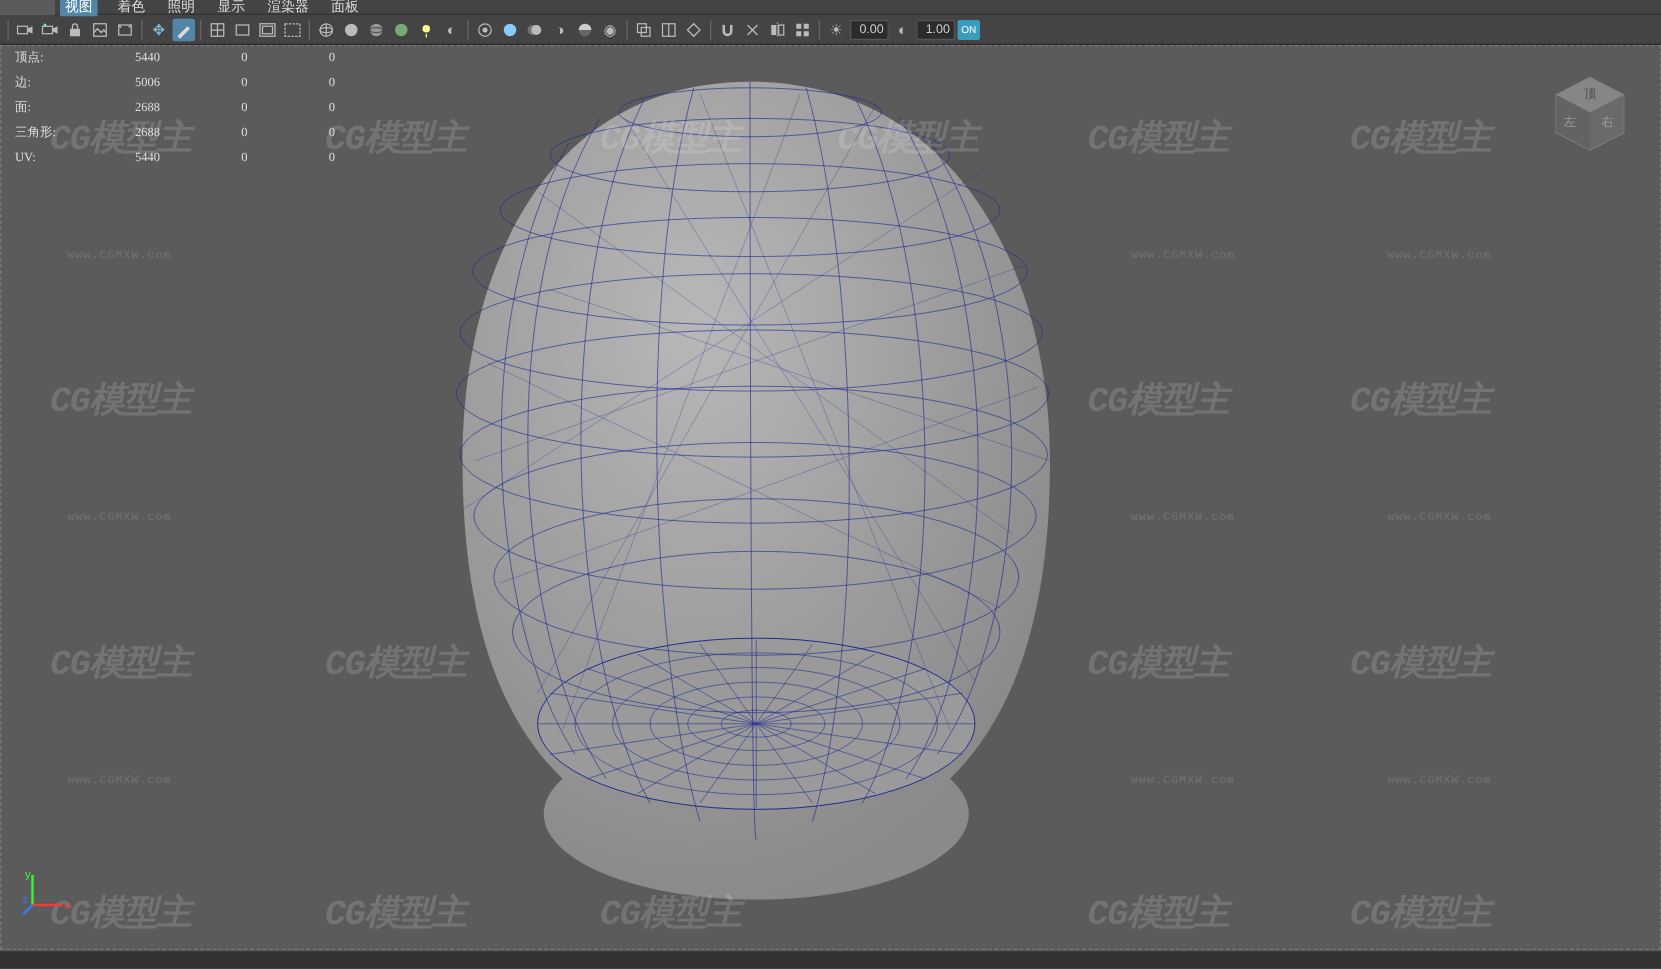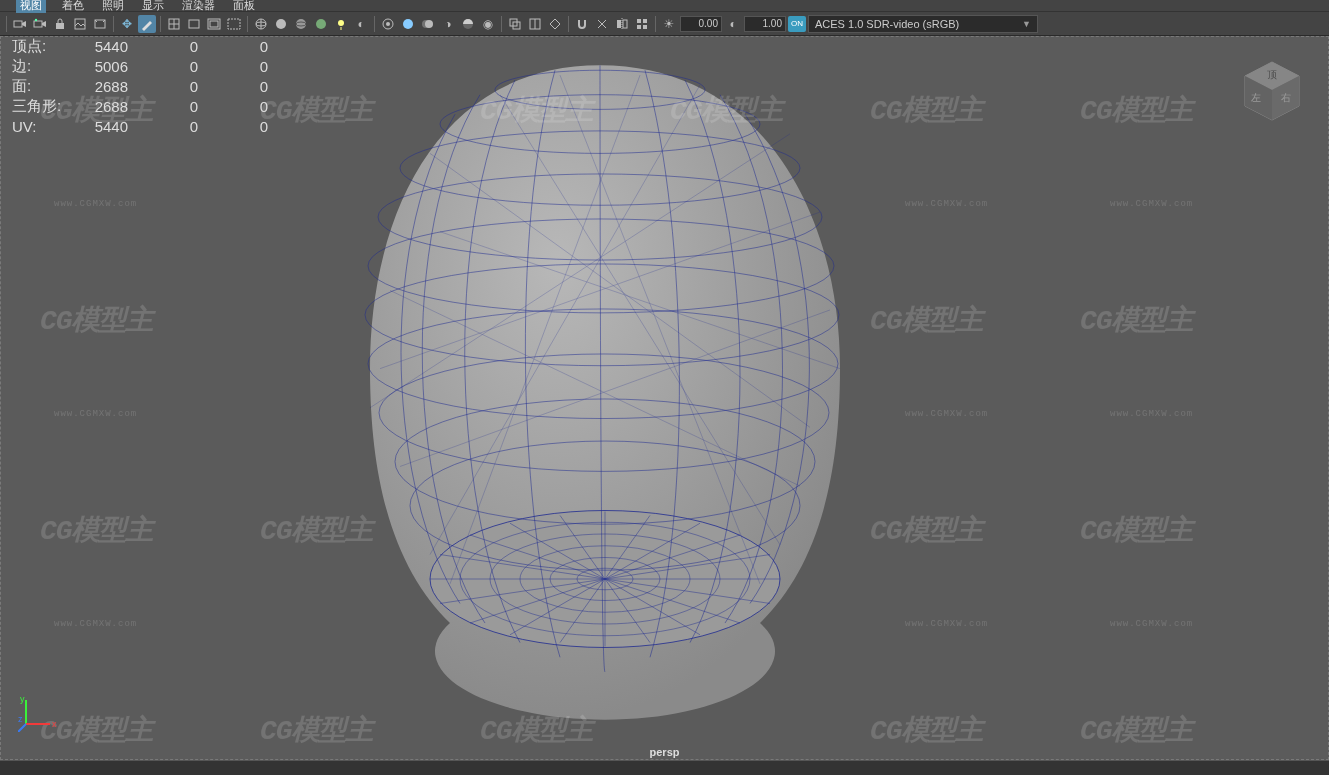--- a/index.html
+++ b/index.html
@@ -11,25 +11,26 @@
     font-size: 11px;
     color: #ccc;
     overflow: hidden;
     position: relative;
   }
   .menubar {
     height: 12px;
     background: #444;
     display: flex;
     align-items: center;
-    padding: 0 16px;
+    padding: 0 4px;
     gap: 14px;
     color: #ddd;
     font-size: 11px;
     border-bottom: 1px solid #333;
+    margin-left: 44px;
   }
   .menubar .menu-item {
     cursor: pointer;
     padding: 0 2px;
   }
   .menubar .menu-item.active {
     background: #5285a6;
     color: #fff;
     padding: 0 4px;
   }
@@ -56,21 +57,21 @@
     justify-content: center;
     border-radius: 2px;
     cursor: pointer;
     color: #bbb;
     font-size: 12px;
   }
   .toolbar .icon-btn.active {
     background: #5285a6;
   }
   .toolbar .numfield {
-    width: 42px;
+    width: 31px;
     height: 16px;
     background: #2b2b2b;
     color: #ccc;
     border: 1px solid #555;
     font-size: 10px;
     padding: 0 3px;
     text-align: right;
   }
   .toolbar .color-dropdown {
     height: 18px;
@@ -104,22 +105,23 @@
   .viewport-border {
     position: absolute;
     inset: 0;
     border: 1px dashed rgba(255,255,255,0.18);
     pointer-events: none;
   }
   .hud {
     position: absolute;
     left: 12px;
     top: 0px;
-    font-size: 15px;
+    font-size: 10px;
     color: #ddd;
+    font-family: Liberation Serif, serif;
   }
   .hud-row { height: 20px; display: flex; align-items: center; }
   .hud-row .label { width: 50px; }
   .hud-row .c1 { width: 70px; text-align: right; padding-right: 4px;}
   .hud-row .c2 { width: 70px; text-align: right; padding-right: 4px;}
   .hud-row .c3 { width: 70px; text-align: right; padding-right: 4px;}
   .camera-label {
     position: absolute;
     left: 0; right: 0;
     bottom: 2px;
@@ -337,24 +339,20 @@
         <rect x="2" y="8" width="4" height="4" fill="#bbb"></rect>
         <rect x="8" y="8" width="4" height="4" fill="#bbb"></rect>
       </svg>
     </div>
   <div class="sep"></div>
   <div class="icon-btn">☀</div>
   <input class="numfield" value="0.00" style="">
   <div class="icon-btn">◐</div>
   <input class="numfield" value="1.00" style="">
   <div class="on-chip">ON</div>
-  <div class="color-dropdown">
-    <span>ACES 1.0 SDR-video (sRGB)</span>
-    <span class="chev">▼</span>
-  </div>
 </div>
 
 <div class="viewport">
   <div class="viewport-border"></div>
 
   <div class="model-area">
     <svg width="100%" height="100%" viewBox="0 0 1329 740" preserveAspectRatio="none">
       <defs>
         <radialGradient id="g" cx="40%" cy="30%" r="70%">
           <stop offset="0%" stop-color="#b8b8b8"></stop>
@@ -538,16 +536,15 @@
       <polygon points="35,6 62,20 62,50 35,64 8,50 8,20" fill="#888" stroke="#aaa"></polygon>
       <polygon points="35,6 62,20 35,34 8,20" fill="#aaa"></polygon>
       <polygon points="35,34 62,20 62,50 35,64" fill="#777"></polygon>
       <polygon points="8,20 35,34 35,64 8,50" fill="#6a6a6a"></polygon>
       <text x="30" y="22" fill="#444" font-size="10">顶</text>
       <text x="44" y="45" fill="#ccc" font-size="10">右</text>
       <text x="14" y="45" fill="#ccc" font-size="10">左</text>
     </svg>
   </div>
 
-  <div class="camera-label">persp</div>
 </div>
 
 <div class="bottom-strip"></div>
 
 </body></html>

